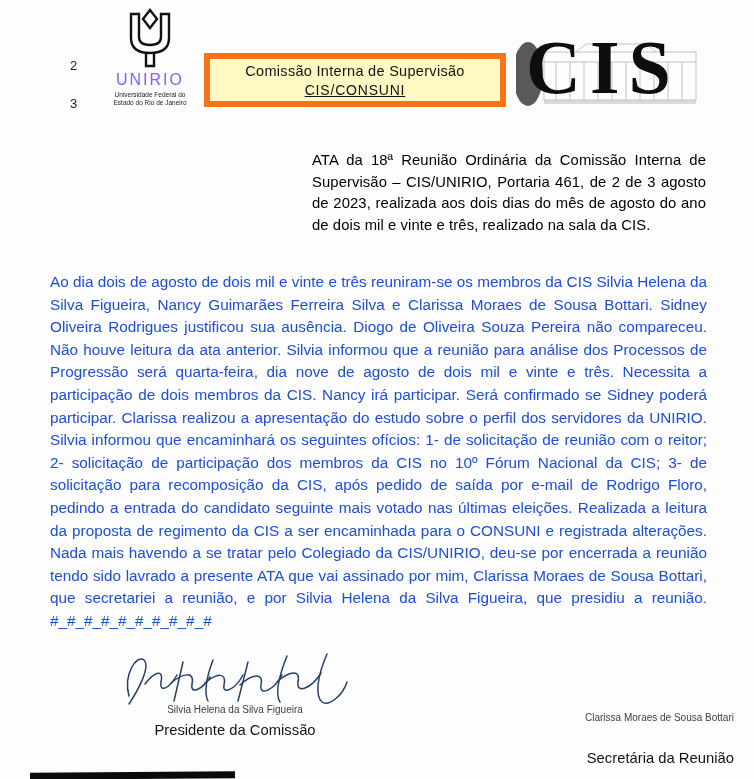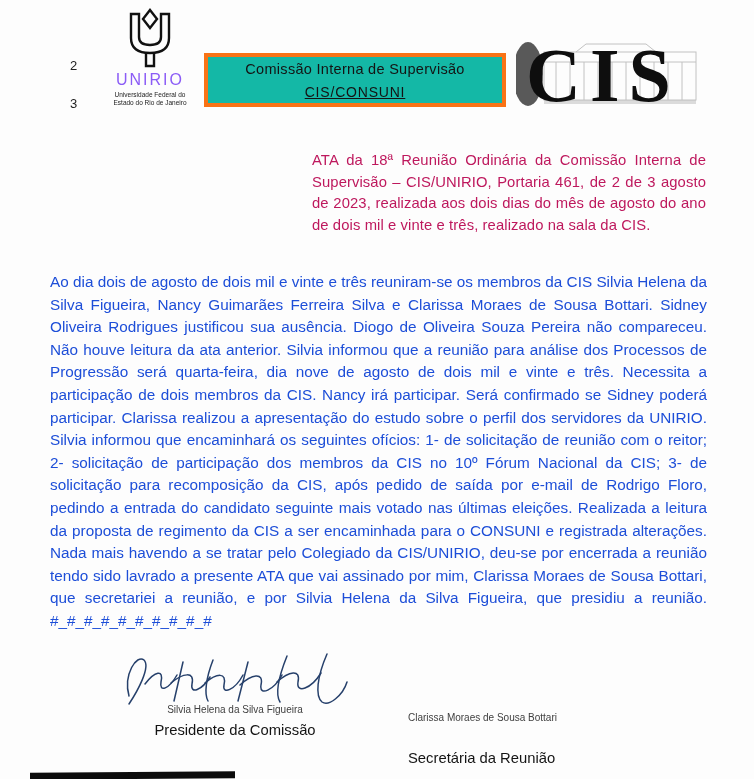--- a/index.html
+++ b/index.html
@@ -30,66 +30,66 @@
     font-size:16px; letter-spacing:2px; color:#8b5cf6; margin-top:1px;
   }
   .unirio-sub {
     font-size:6.5px; line-height:7.5px; color:#222; margin-top:2px;
     width:88px; margin-left:auto; margin-right:auto;
   }
 
   
   .committee-box {
     position:absolute; left:204px; top:53px; width:302px; height:54px;
-    border:4px solid #f97316; background:#14b8a6;
+    border:6px solid #f97316; background:#fef9c3;
   }
   .committee-line1 {
     text-align:center; font-size:14.5px; color:#141414; margin-top:4px;
     letter-spacing:0.3px;
   }
   .committee-line2 {
     position:absolute; bottom:3px; left:0; width:100%; text-align:center;
     font-size:14px; color:#141414; text-decoration:underline;
     letter-spacing:0.8px;
   }
 
   
   .cis-logo {
     position:absolute; left:516px; top:22px; width:188px; height:92px;
   }
   .cis-bg { position:absolute; left:0; top:0; }
   .cis-text {
-    position:absolute; left:10px; top:8px; width:178px; height:92px;
+    position:absolute; left:10px; top:0; width:178px; height:92px;
     font-family:"Liberation Serif", serif; font-weight:700;
     font-size:76px; line-height:90px; letter-spacing:9px; color:#0e0e0e;
   }
 
   
   .ata-header {
     position:absolute; left:312px; top:150px; width:394px;
     font-size:14.8px; line-height:21.7px; text-align:justify;
-    color:#be185d; letter-spacing:0.1px;
+    color:#000000; letter-spacing:0.1px;
   }
 
   
   .body-text {
     position:absolute; left:50px; top:271px; width:657px;
     font-size:15.3px; line-height:22.6px; text-align:justify;
     color:#1d4ed8;
   }
 
   
   .sig-left {
     position:absolute; left:92px; top:644px; width:286px; text-align:center;
   }
   .sig-left .signature { display:block; margin:0 auto -4px auto; }
   .sig-name { font-size:10px; color:#404040; }
   .sig-role { font-size:14.8px; color:#141414; margin-top:7px; }
   .sig-right {
-    position:absolute; left:408px; top:712px; width:306px; text-align:left;
+    position:absolute; left:428px; top:712px; width:306px; text-align:right;
   }
   .sig-right .sig-role { margin-top:27px; }
 
   
   .scan-artifact {
     position:absolute; left:30px; top:772px; width:205px; height:7px;
     background:#0b0b0b; transform:rotate(-0.4deg);
   }
 </style>
 </head>

